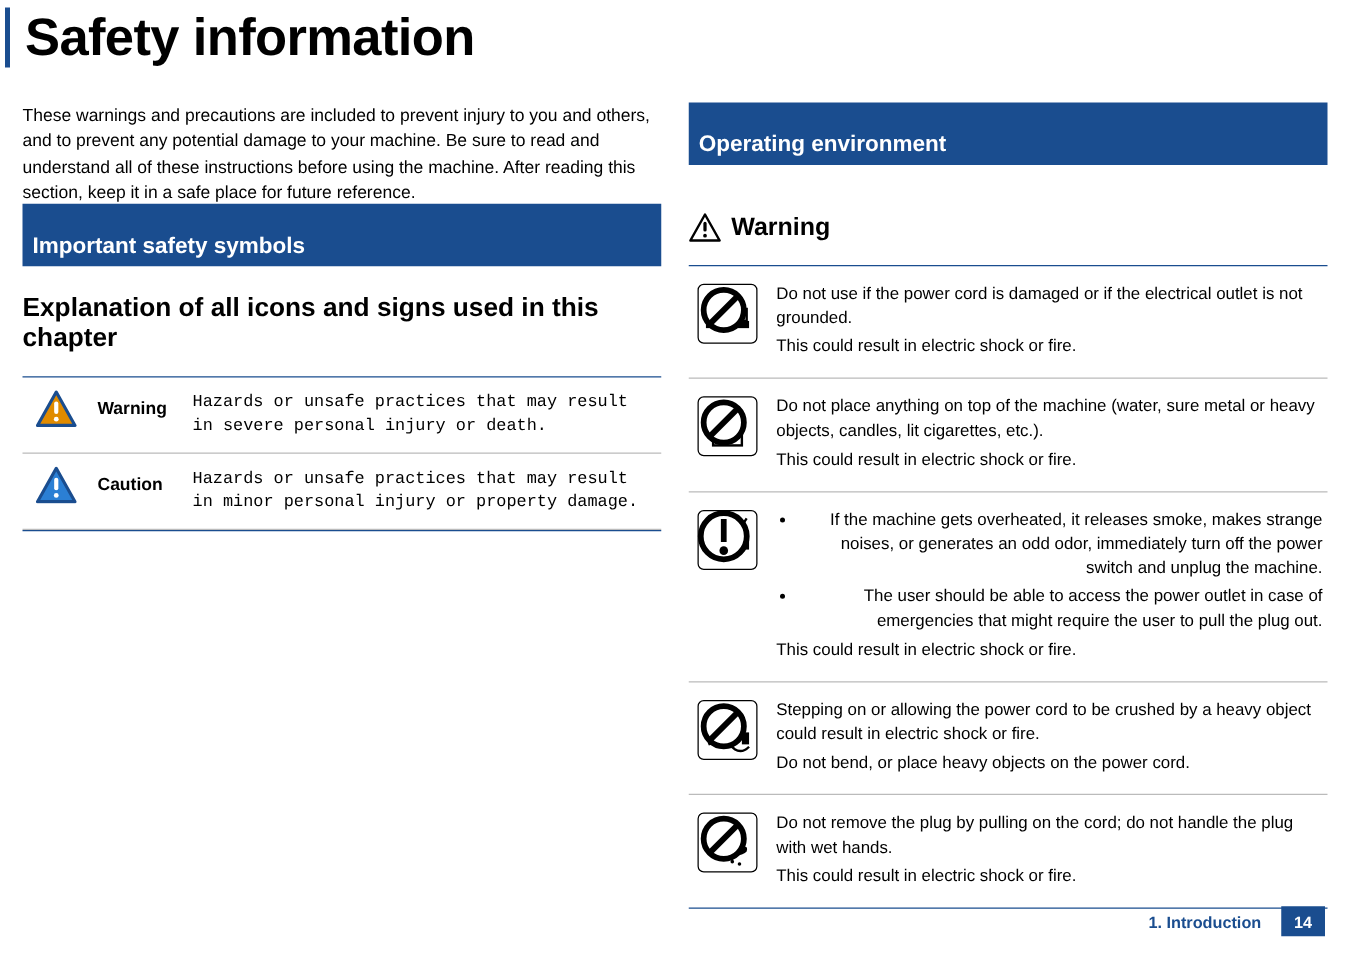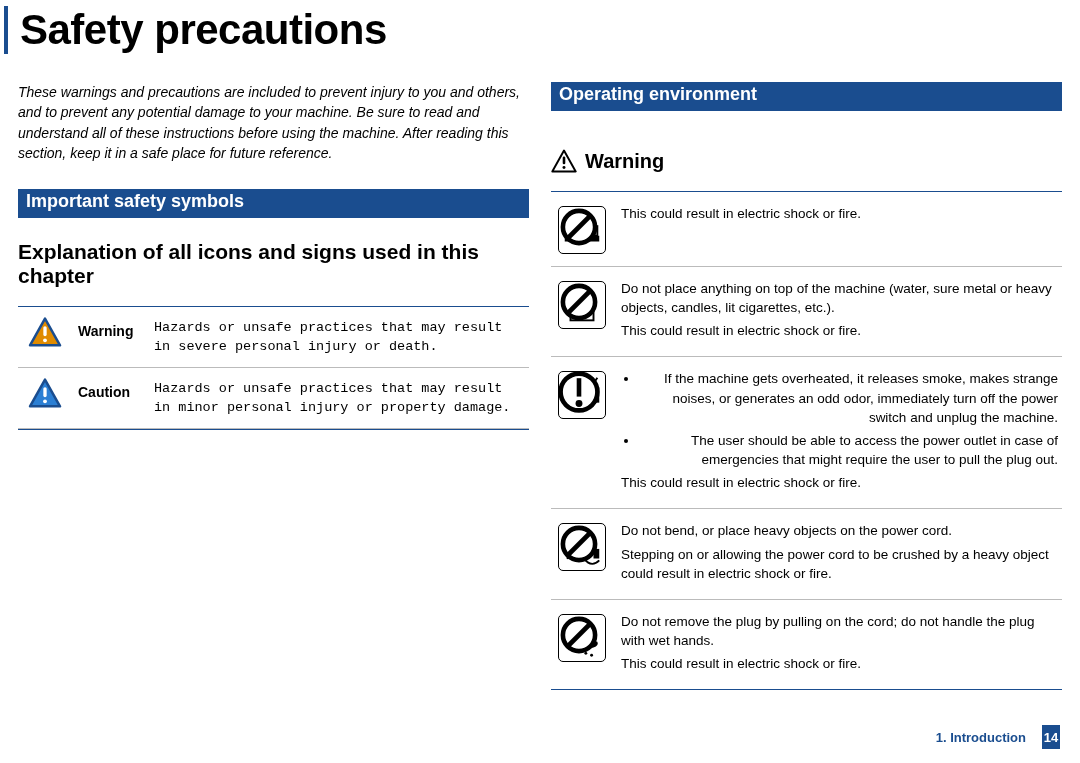--- a/index.html
+++ b/index.html
@@ -22,29 +22,27 @@
   }
   .columns {
     display: flex;
     gap: 22px;
     padding: 0 18px;
   }
   .col { flex: 1; min-width: 0; }
   .intro-text {
     font-size: 14px;
     line-height: 1.45;
-    margin-bottom: 26px;
-    font-style: italic;
   }
   .section-bar {
     background: #1a4d8f;
     color: #fff;
     font-weight: 700;
     font-size: 18px;
-    padding: 2px 8px 6px 8px;
+    padding: 23px 8px 6px 8px;
     margin-bottom: 22px;
   }
   .sub-heading {
     font-size: 21px;
     font-weight: 700;
     margin-bottom: 10px;
     padding-bottom: 8px;
   }
   .warning-heading {
     font-size: 20px;
@@ -85,29 +83,29 @@
   
   .footer {
     position: absolute;
     bottom: 14px; right: 20px;
     display: flex; align-items: center; gap: 16px;
     font-size: 13px;
   }
   .footer .breadcrumb { color: #1a4d8f; font-weight: 700; }
   .footer .page-badge {
     background: #1a4d8f; color: #fff; font-weight: 700;
-    width: 18px; height: 24px; display: flex; align-items: center; justify-content: center;
+    width: 35px; height: 24px; display: flex; align-items: center; justify-content: center;
     font-size: 13px;
   }
   .tri-icon { width: 34px; height: 30px; }
 </style>
 </head>
 <body>
 
-<h1 class="page-title">Safety precautions</h1>
+<h1 class="page-title">Safety information</h1>
 
 <div class="columns">
 
   <div class="col">
     <p class="intro-text">These warnings and precautions are included to prevent injury to you and others, and to prevent any potential damage to your machine. Be sure to read and understand all of these instructions before using the machine. After reading this section, keep it in a safe place for future reference.</p>
 
     <div class="section-bar">Important safety symbols</div>
 
     <h2 class="sub-heading">Explanation of all icons and signs used in this chapter</h2>
     <hr class="rule">
@@ -166,20 +164,21 @@
             <path d="M20 30 L24 22 L20 24 L26 14" stroke="#000" stroke-width="2" fill="none"></path>
             <rect x="28" y="20" width="12" height="10" fill="none" stroke="#000" stroke-width="2"></rect>
           </svg>
           <svg class="prohibit-badge" viewBox="0 0 20 20">
               <circle cx="10" cy="10" r="7" fill="#fff" stroke="#000" stroke-width="2"></circle>
               <line x1="5" y1="15" x2="15" y2="5" stroke="#000" stroke-width="2"></line>
             </svg>
         </div>
       </div>
       <div class="txt-cell">
+        <p>Do not use if the power cord is damaged or if the electrical outlet is not grounded.</p>
         <p>This could result in electric shock or fire.</p>
       </div>
     </div>
     <hr class="rule-grey">
 
     <div class="warn-row">
       <div class="pic-cell">
         <div class="picto">
           <svg viewBox="0 0 48 48">
             <rect x="12" y="22" width="24" height="18" fill="none" stroke="#000" stroke-width="2"></rect>
@@ -236,22 +235,22 @@
             <path d="M8 36 Q20 30 30 40 Q36 44 42 38" stroke="#000" stroke-width="2" fill="none"></path>
             <rect x="36" y="26" width="6" height="10" fill="#000"></rect>
           </svg>
           <svg class="prohibit-badge" viewBox="0 0 20 20">
               <circle cx="10" cy="10" r="7" fill="#fff" stroke="#000" stroke-width="2"></circle>
               <line x1="5" y1="15" x2="15" y2="5" stroke="#000" stroke-width="2"></line>
             </svg>
         </div>
       </div>
       <div class="txt-cell">
+        <p>Stepping on or allowing the power cord to be crushed by a heavy object could result in electric shock or fire.</p>
         <p>Do not bend, or place heavy objects on the power cord.</p>
-        <p>Stepping on or allowing the power cord to be crushed by a heavy object could result in electric shock or fire.</p>
       </div>
     </div>
     <hr class="rule-grey">
 
     <div class="warn-row">
       <div class="pic-cell">
         <div class="picto">
           <svg viewBox="0 0 48 48">
             <path d="M8 20 L14 12 L12 20 L18 10" stroke="#000" stroke-width="2" fill="none"></path>
             <path d="M20 28 Q26 22 34 26 L40 28 Q42 32 36 34 L26 36 Q20 34 20 28 Z" fill="#000"></path>

